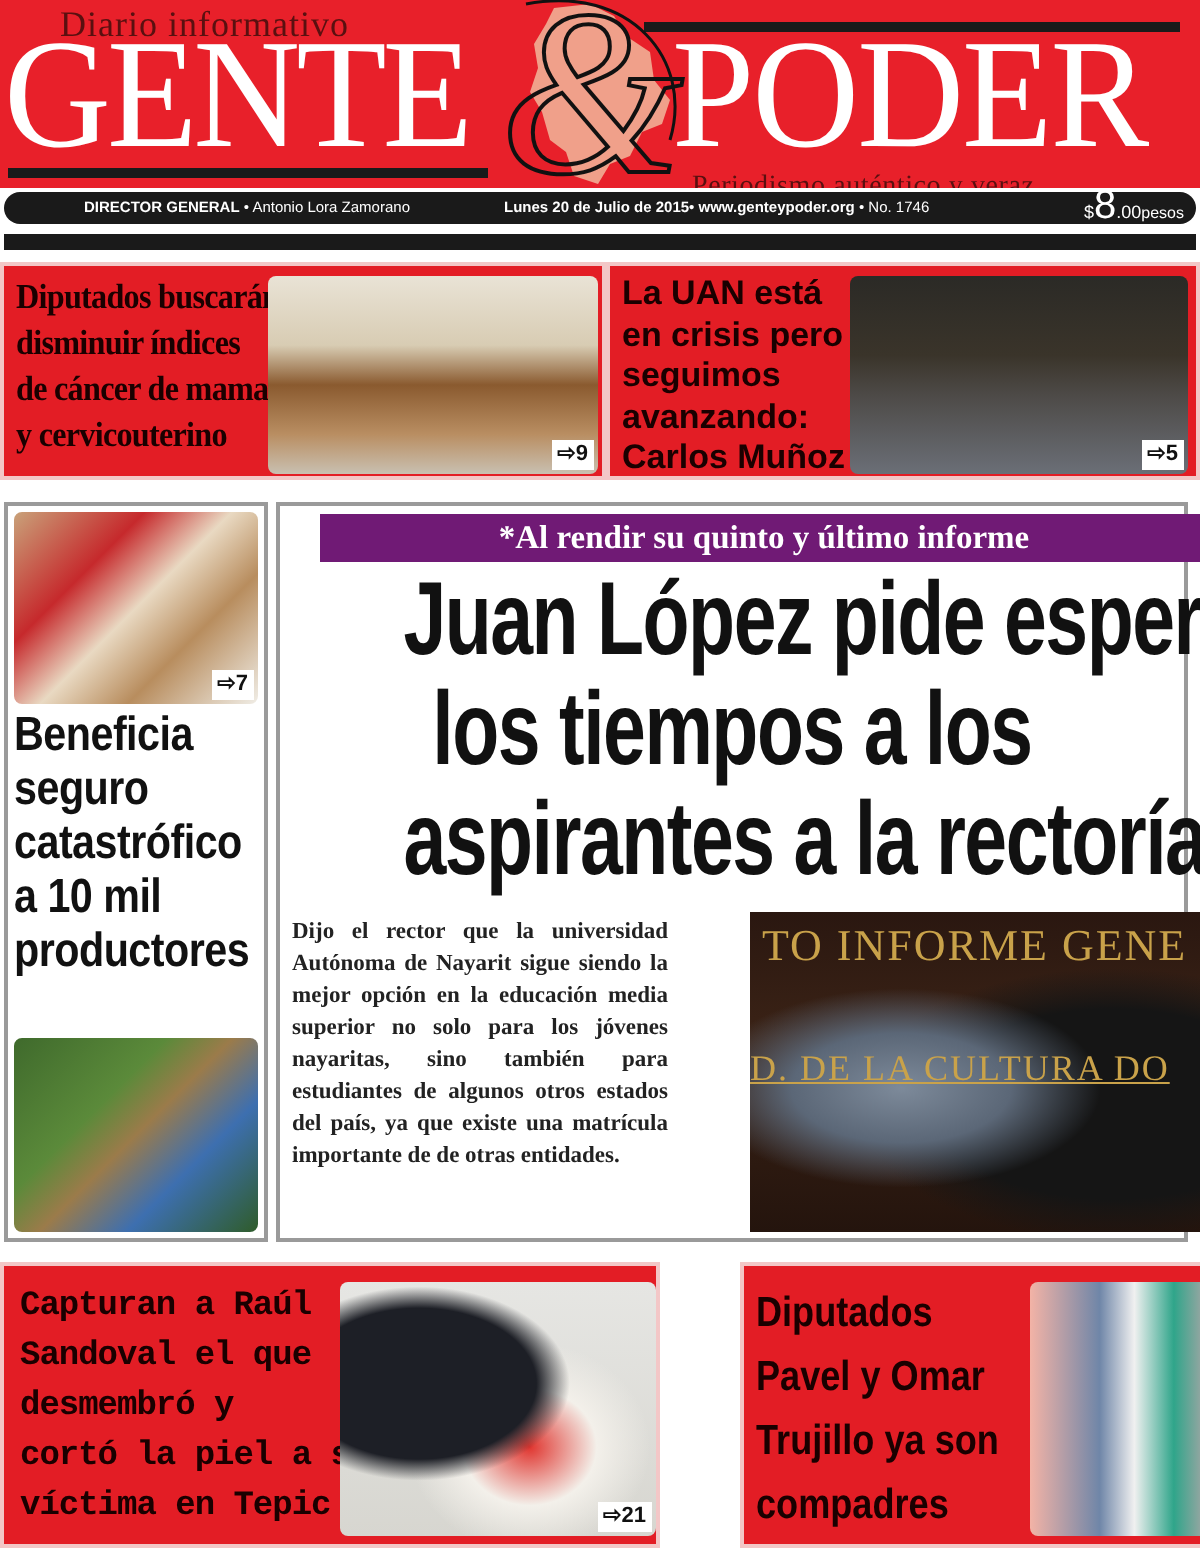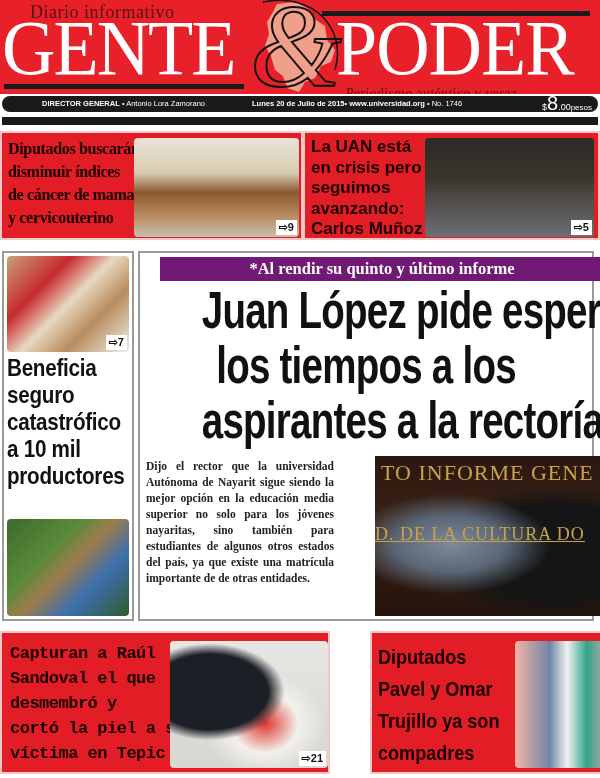--- a/index.html
+++ b/index.html
@@ -94,21 +94,21 @@
   <div class="mh-poder">PODER</div>
   <div class="mh-tagline-bottom">Periodismo auténtico y veraz</div>
 </header>
 
 <div class="infobar">
   <div class="ib-director">
     <b>DIRECTOR GENERAL</b><span> • </span><span>Antonio Lora Zamorano</span>
   </div>
   <div class="ib-date">
     <span>Lunes 20 de Julio de 2015</span>•
-    <span>www.universidad.org</span>
+    <span>www.genteypoder.org</span>
     <span class="light">•</span>
     <span class="light">No. 1746</span>
   </div>
   <div class="ib-price">
     <span>$</span><span class="big">8</span><span>.00</span><span class="small">pesos</span>
   </div>
 </div>
 <div class="blackbar"></div>
 
 <section class="top-story ts-left">

